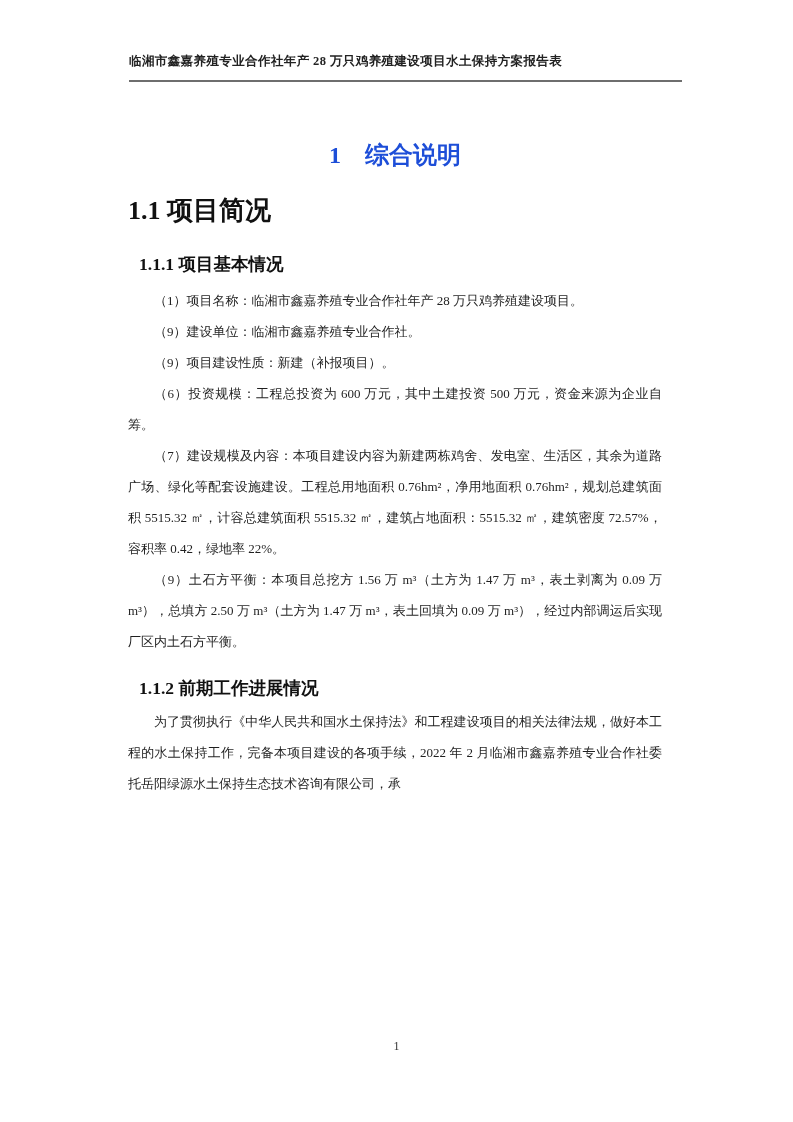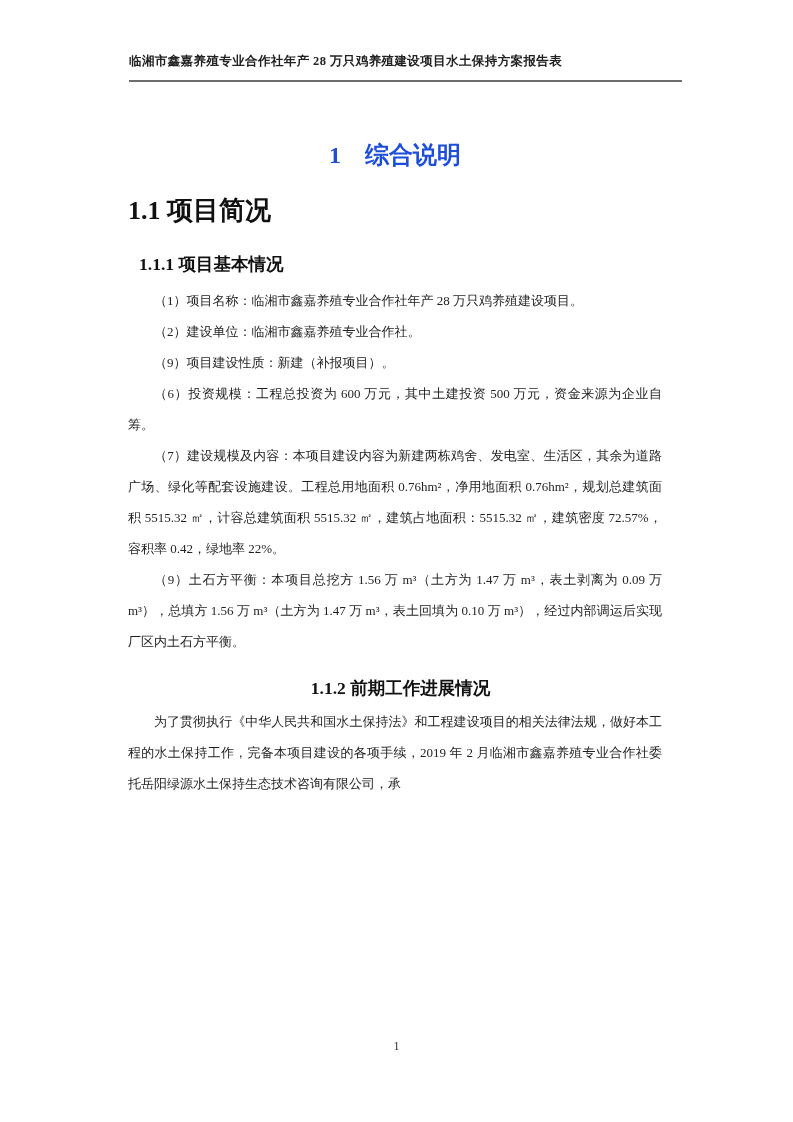--- a/index.html
+++ b/index.html
@@ -56,21 +56,20 @@
   .subsection-heading {
     margin-top: 25px;
     font-size: 17.5px;
     font-weight: bold;
     line-height: 26px;
     color: #111111;
     margin-left: 11px;
   }
   .subsection-heading.second {
     margin-top: 18px;
-    text-align: center;
   }
   .para-block {
     margin-top: 8px;
   }
   .para-block.second {
     margin-top: 5px;
   }
   .para-block p {
     margin: 0;
     font-size: 13px;
@@ -102,30 +101,30 @@
   <div class="main">
 
     <div class="chapter-heading">1　综合说明</div>
 
     <div class="section-heading">1.1 项目简况</div>
 
     <div class="subsection-heading">1.1.1 项目基本情况</div>
 
     <div class="para-block">
       <p>（1）项目名称：临湘市鑫嘉养殖专业合作社年产 28 万只鸡养殖建设项目。</p>
-      <p>（2）建设单位：临湘市鑫嘉养殖专业合作社。</p>
+      <p>（9）建设单位：临湘市鑫嘉养殖专业合作社。</p>
       <p>（9）项目建设性质：新建（补报项目）。</p>
       <p>（6）投资规模：工程总投资为 600 万元，其中土建投资 500 万元，资金来源为企业自筹。</p>
       <p>（7）建设规模及内容：本项目建设内容为新建两栋鸡舍、发电室、生活区，其余为道路广场、绿化等配套设施建设。工程总用地面积 0.76hm²，净用地面积 0.76hm²，规划总建筑面积 5515.32 ㎡，计容总建筑面积 5515.32 ㎡，建筑占地面积：5515.32 ㎡，建筑密度 72.57%，容积率 0.42，绿地率 22%。</p>
-      <p>（9）土石方平衡：本项目总挖方 1.56 万 m³（土方为 1.47 万 m³，表土剥离为 0.09 万 m³），总填方 1.56 万 m³（土方为 1.47 万 m³，表土回填为 0.10 万 m³），经过内部调运后实现厂区内土石方平衡。</p>
+      <p>（9）土石方平衡：本项目总挖方 1.56 万 m³（土方为 1.47 万 m³，表土剥离为 0.09 万 m³），总填方 2.50 万 m³（土方为 1.47 万 m³，表土回填为 0.09 万 m³），经过内部调运后实现厂区内土石方平衡。</p>
     </div>
 
     <div class="subsection-heading second">1.1.2 前期工作进展情况</div>
 
     <div class="para-block second">
-      <p>为了贯彻执行《中华人民共和国水土保持法》和工程建设项目的相关法律法规，做好本工程的水土保持工作，完备本项目建设的各项手续，2019 年 2 月临湘市鑫嘉养殖专业合作社委托岳阳绿源水土保持生态技术咨询有限公司，承</p>
+      <p>为了贯彻执行《中华人民共和国水土保持法》和工程建设项目的相关法律法规，做好本工程的水土保持工作，完备本项目建设的各项手续，2022 年 2 月临湘市鑫嘉养殖专业合作社委托岳阳绿源水土保持生态技术咨询有限公司，承</p>
     </div>
 
   </div>
 
   <div class="page-footer">1</div>
 
 </div>
 
 </body></html>

